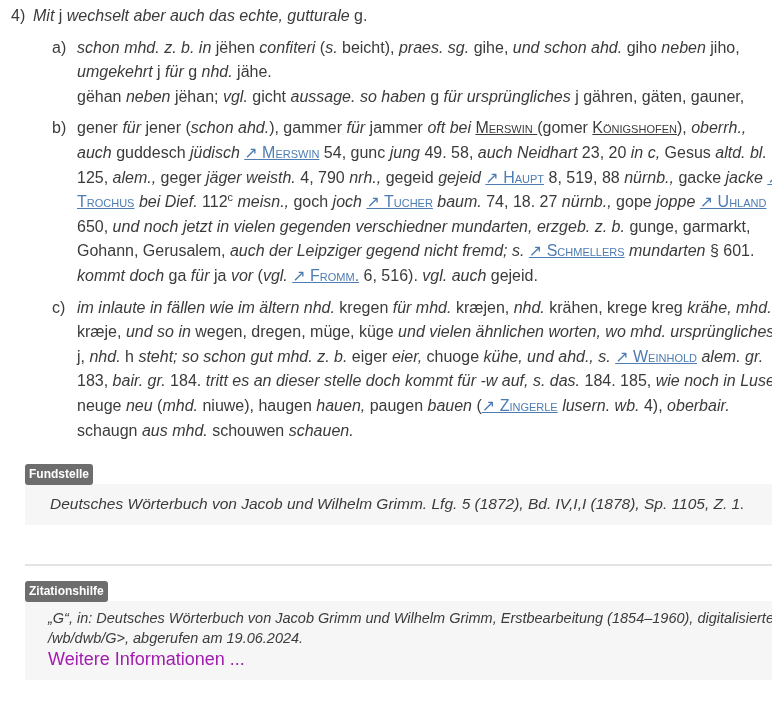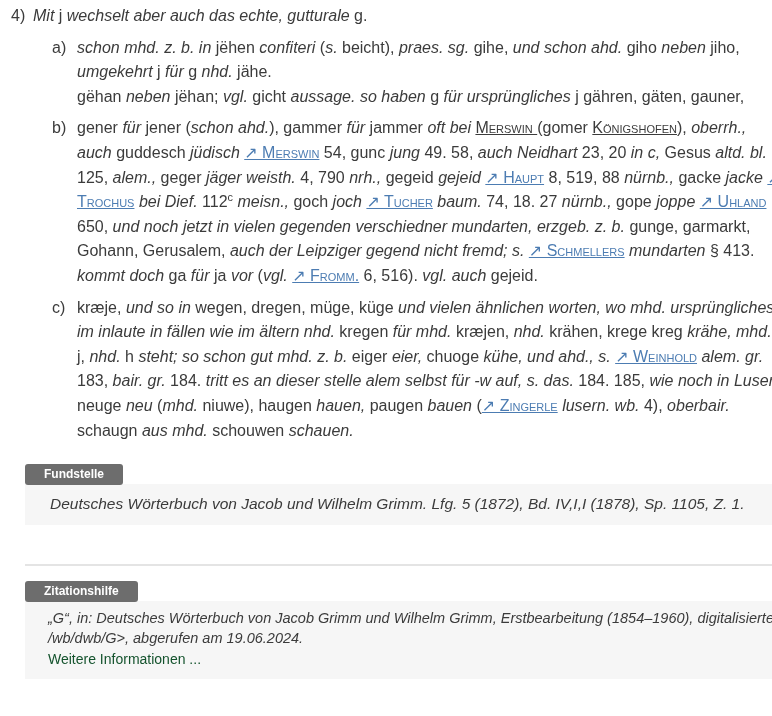--- a/index.html
+++ b/index.html
@@ -31,21 +31,21 @@
   .seg-sup { vertical-align: super; font-size: 68%; line-height: 0; }
 
   .badge {
     display: block;
     width: fit-content;
     background: #6d6d6d;
     color: #ffffff;
     font-size: 12px;
     font-weight: bold;
     line-height: 14px;
-    padding: 3px 19px 4px;
+    padding: 3px 4px 4px;
     border-radius: 3px;
     margin-left: 25px;
     margin-bottom: -1px;
     position: relative;
     z-index: 1;
   }
   .cite-box {
     margin-left: 25px;
     width: 1200px;
     background: #f6f6f6;
@@ -58,22 +58,22 @@
     margin: 39px 0 0 25px;
     width: 1200px;
     height: 2px;
     background: #e4e4e4;
   }
 
   .zit-section { margin-top: 15px; }
   .zit-box { padding: 7px 0 10px 23px; font-size: 14.5px; line-height: 20px; }
   .zit-line { font-style: italic; white-space: pre; }
   .more-link {
-    color: #14532d;
-    font-size: 14px;
+    color: #a21caf;
+    font-size: 18px;
     cursor: pointer;
     display: inline-block;
     margin-top: 1px;
   }
 </style>
 </head>
 <body>
 
 <div class="entry">
     <div class="para l1">
@@ -91,31 +91,31 @@
       </div>
     </div>
     <div class="para l2">
       <span class="plabel">b)</span>
       <div class="pbody">
         <div class="tline"><span class="seg-r">gener </span><span class="seg-i">für </span><span class="seg-r">jener (</span><span class="seg-i">schon ahd.</span><span class="seg-r">), gammer </span><span class="seg-i">für </span><span class="seg-r">jammer </span><span class="seg-i">oft bei </span><span class="seg-sc">Merswin </span><span class="seg-r">(gomer </span><span class="seg-sc">Königshofen</span><span class="seg-r">), </span><span class="seg-i">oberrh.,</span></div>
         <div class="tline"><span class="seg-i">auch </span><span class="seg-r">guddesch </span><span class="seg-i">jüdisch </span><span class="seg-l">↗ Merswin</span><span class="seg-r"> 54, gunc </span><span class="seg-i">jung </span><span class="seg-r">49. 58, </span><span class="seg-i">auch Neidhart </span><span class="seg-r">23, 20 </span><span class="seg-i">in c, </span><span class="seg-r">Gesus </span><span class="seg-i">altd. bl. </span><span class="seg-r">2,</span></div>
         <div class="tline"><span class="seg-r">125, </span><span class="seg-i">alem., </span><span class="seg-r">geger </span><span class="seg-i">jäger weisth. </span><span class="seg-r">4, 790 </span><span class="seg-i">nrh., </span><span class="seg-r">gegeid </span><span class="seg-i">gejeid </span><span class="seg-l">↗ Haupt</span><span class="seg-r"> 8, 519, 88 </span><span class="seg-i">nürnb., </span><span class="seg-r">gacke </span><span class="seg-i">jacke </span><span class="seg-l">↗</span></div>
         <div class="tline"><span class="seg-l">Trochus</span><span class="seg-i"> bei Dief. </span><span class="seg-r">112</span><span class="seg-sup">c</span><span class="seg-i"> meisn., </span><span class="seg-r">goch </span><span class="seg-i">joch </span><span class="seg-l">↗ Tucher</span><span class="seg-i"> baum. </span><span class="seg-r">74, 18. 27 </span><span class="seg-i">nürnb., </span><span class="seg-r">gope </span><span class="seg-i">joppe </span><span class="seg-l">↗ Uhland</span></div>
         <div class="tline"><span class="seg-r">650, </span><span class="seg-i">und noch jetzt in vielen gegenden verschiedner mundarten, erzgeb. z. b. </span><span class="seg-r">gunge, garmarkt,</span></div>
-        <div class="tline"><span class="seg-r">Gohann, Gerusalem, </span><span class="seg-i">auch der Leipziger gegend nicht fremd; s. </span><span class="seg-l">↗ Schmellers</span><span class="seg-i"> mundarten </span><span class="seg-r">§ 413.</span></div>
+        <div class="tline"><span class="seg-r">Gohann, Gerusalem, </span><span class="seg-i">auch der Leipziger gegend nicht fremd; s. </span><span class="seg-l">↗ Schmellers</span><span class="seg-i"> mundarten </span><span class="seg-r">§ 601.</span></div>
         <div class="tline"><span class="seg-i">kommt doch </span><span class="seg-r">ga </span><span class="seg-i">für </span><span class="seg-r">ja </span><span class="seg-i">vor </span><span class="seg-r">(</span><span class="seg-i">vgl. </span><span class="seg-l">↗ Fromm.</span><span class="seg-r"> 6, 516). </span><span class="seg-i">vgl. auch </span><span class="seg-r">gejeid.</span></div>
       </div>
     </div>
     <div class="para l2">
       <span class="plabel">c)</span>
       <div class="pbody">
+        <div class="tline"><span class="seg-i">im inlaute in fällen wie im ältern nhd. </span><span class="seg-r">kregen </span><span class="seg-i">für mhd. </span><span class="seg-r">kræjen, </span><span class="seg-i">nhd. </span><span class="seg-r">krähen, krege kreg </span><span class="seg-i">krähe, mhd.</span></div>
         <div class="tline"><span class="seg-r">kræje, </span><span class="seg-i">und so in </span><span class="seg-r">wegen, dregen, müge, küge </span><span class="seg-i">und vielen ähnlichen worten, wo mhd. ursprüngliches</span></div>
-        <div class="tline"><span class="seg-i">im inlaute in fällen wie im ältern nhd. </span><span class="seg-r">kregen </span><span class="seg-i">für mhd. </span><span class="seg-r">kræjen, </span><span class="seg-i">nhd. </span><span class="seg-r">krähen, krege kreg </span><span class="seg-i">krähe, mhd.</span></div>
         <div class="tline"><span class="seg-r">j, </span><span class="seg-i">nhd. </span><span class="seg-r">h </span><span class="seg-i">steht; so schon gut mhd. z. b. </span><span class="seg-r">eiger </span><span class="seg-i">eier, </span><span class="seg-r">chuoge </span><span class="seg-i">kühe, und ahd., s. </span><span class="seg-l">↗ Weinhold</span><span class="seg-i"> alem. gr.</span></div>
-        <div class="tline"><span class="seg-r">183, </span><span class="seg-i">bair. gr. </span><span class="seg-r">184. </span><span class="seg-i">tritt es an dieser stelle alem selbst für -w auf, s. das. </span><span class="seg-r">184. 185, </span><span class="seg-i">wie noch in Luserna</span></div>
+        <div class="tline"><span class="seg-r">183, </span><span class="seg-i">bair. gr. </span><span class="seg-r">184. </span><span class="seg-i">tritt es an dieser stelle doch kommt für -w auf, s. das. </span><span class="seg-r">184. 185, </span><span class="seg-i">wie noch in Luserna</span></div>
         <div class="tline"><span class="seg-r">neuge </span><span class="seg-i">neu </span><span class="seg-r">(</span><span class="seg-i">mhd. </span><span class="seg-r">niuwe), haugen </span><span class="seg-i">hauen, </span><span class="seg-r">paugen </span><span class="seg-i">bauen </span><span class="seg-r">(</span><span class="seg-l">↗ Zingerle</span><span class="seg-i"> lusern. wb. </span><span class="seg-r">4), </span><span class="seg-i">oberbair.</span></div>
         <div class="tline"><span class="seg-r">schaugn </span><span class="seg-i">aus mhd. </span><span class="seg-r">schouwen </span><span class="seg-i">schauen.</span></div>
       </div>
     </div>
   </div>
 
 <div class="fund-section">
   <div class="badge">Fundstelle</div>
   <div class="cite-box fund-box">
     <div class="fund-text">Deutsches Wörterbuch von Jacob und Wilhelm Grimm. Lfg. 5 (1872), Bd. IV,I,I (1878), Sp. 1105, Z. 1.</div>

